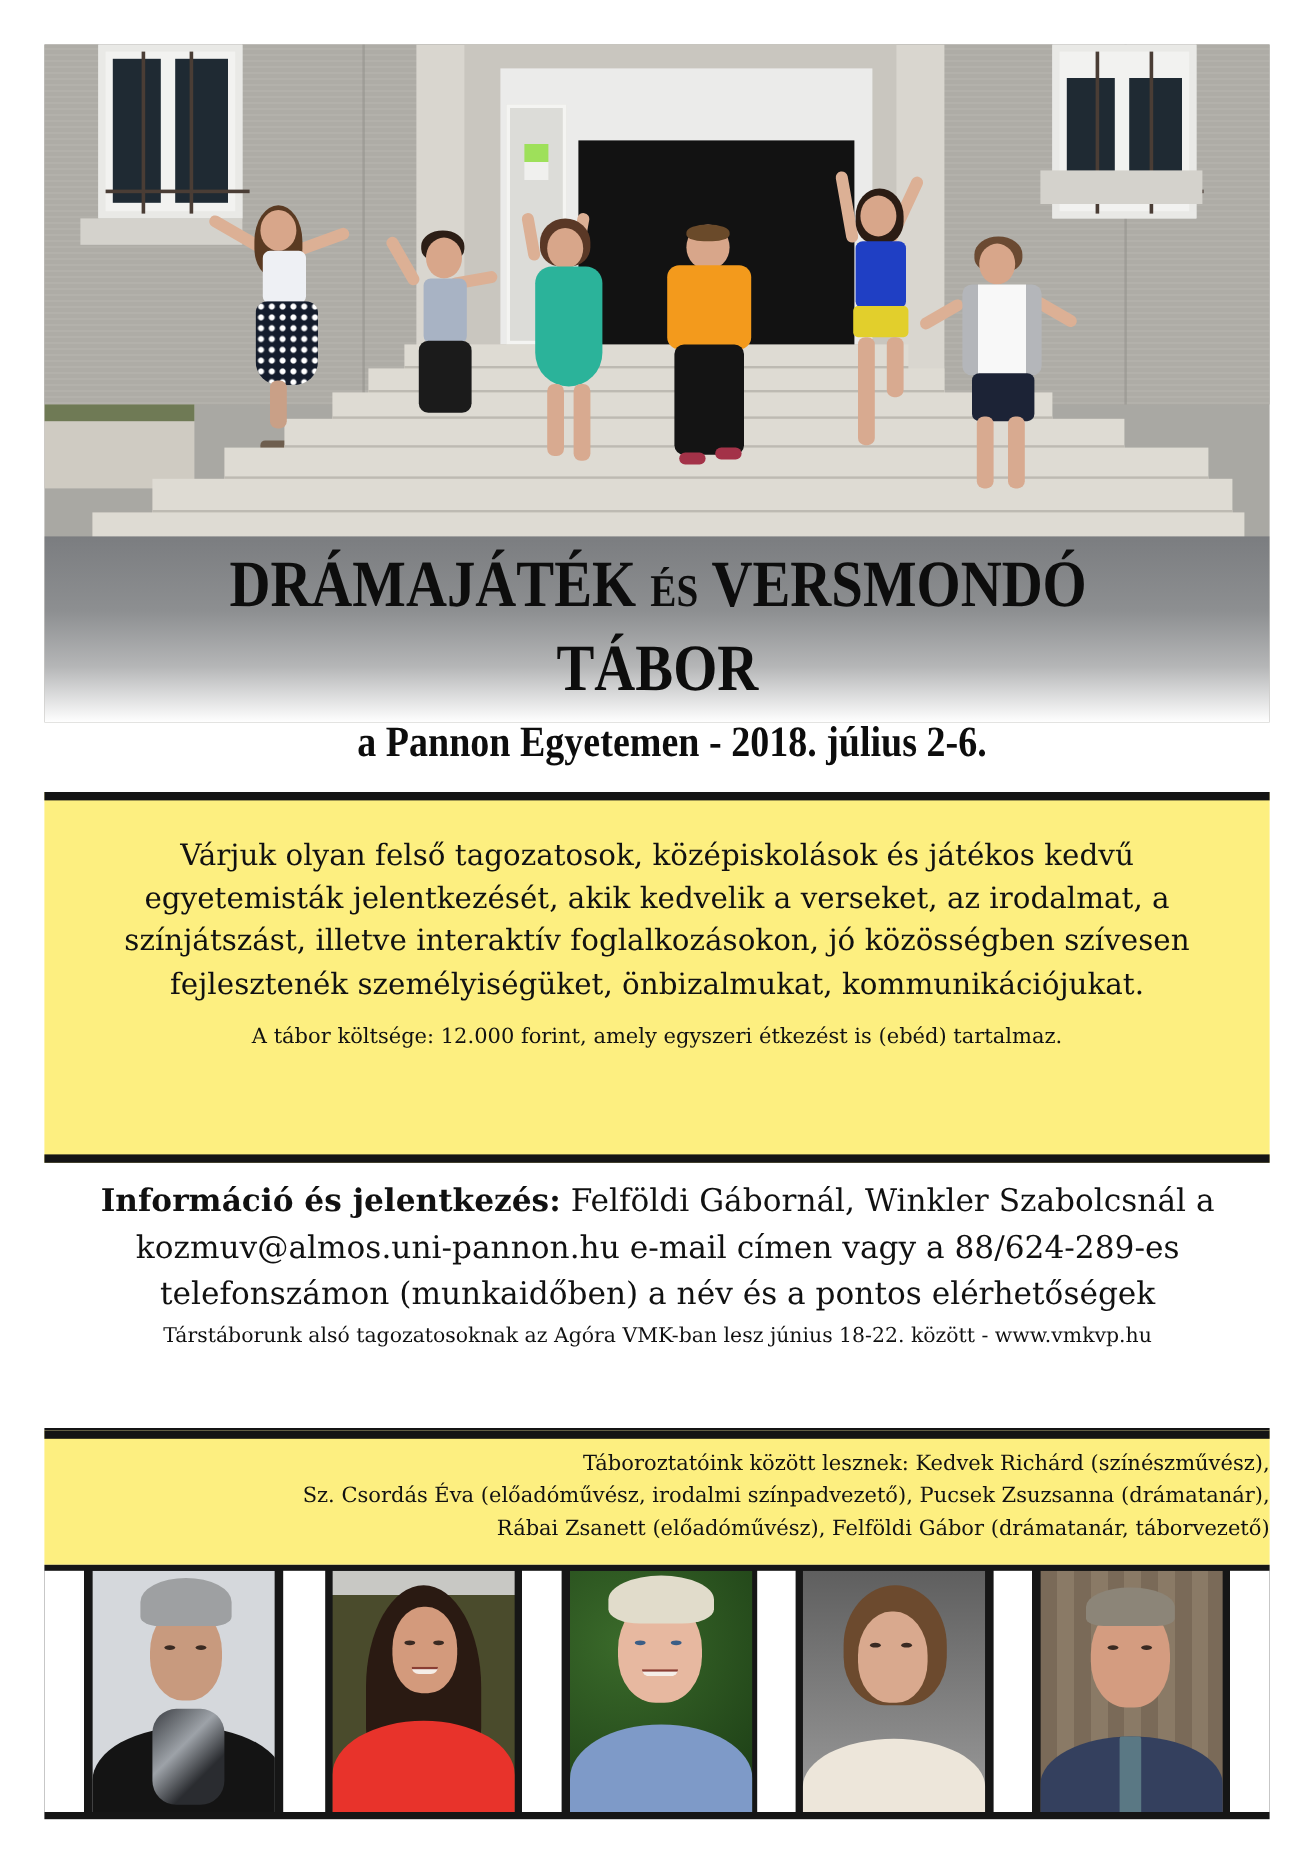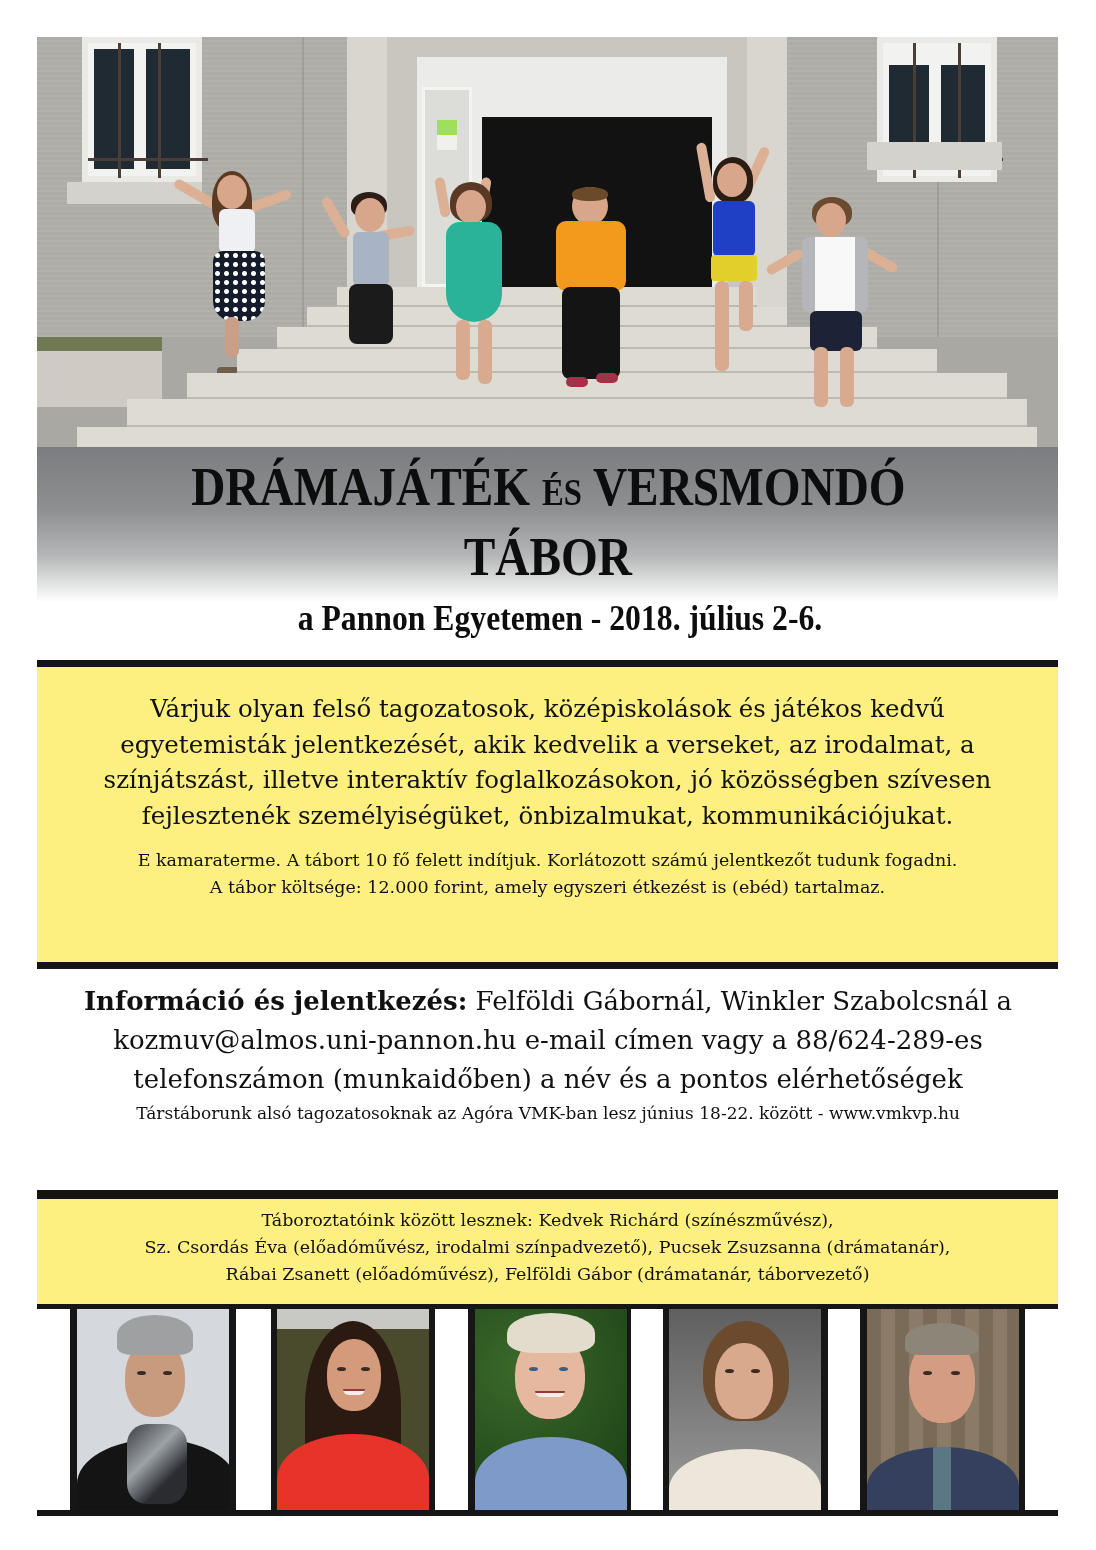--- a/index.html
+++ b/index.html
@@ -45,25 +45,25 @@
     font-family: "Liberation Serif", "DejaVu Serif", serif; font-weight: bold; font-size: 55px; line-height: 64px; color: #0d0d0d; }
   .title-line2 span { display: inline-block; transform: scaleX(0.86); }
   .subtitle { position: absolute; left: 0; top: 596px; width: 1120px; text-align: center;
     font-family: "Liberation Serif", "DejaVu Serif", serif; font-weight: bold; font-size: 36px; line-height: 44px; color: #0d0d0d; }
   .subtitle span { display: inline-block; transform: scaleX(0.88); }
 
   
   .ybox { position: absolute; left: 37px; width: 1021px; background: #fdef80; border-top: 7px solid #141414; border-bottom: 7px solid #141414; text-align: center; }
   .ybox.one { top: 660px; height: 309px; }
   .ybox.two { top: 1192px; height: 112px; border-bottom: none; }
-  .intro { padding-top: 12px; font-size: 24.5px; line-height: 35.5px; font-family: "DejaVu Serif", serif; margin-top: 12px; }
+  .intro { padding-top: 28px; font-size: 24.5px; line-height: 35.5px; font-family: "DejaVu Serif", serif; }
   .intro div { white-space: nowrap; }
   .details { margin-top: 14px; font-size: 17.5px; line-height: 26.5px; font-family: "DejaVu Serif", serif; }
   .details div { white-space: nowrap; }
-  .instructors { padding-top: 8px; font-size: 17.5px; line-height: 27px; }
+  .instructors { padding-top: 8px; font-size: 17.5px; line-height: 27px; text-align: right; }
   .instructors div { white-space: nowrap; }
 
   .info { position: absolute; left: 25px; top: 982px; width: 1046px; text-align: center; font-size: 26px; line-height: 39px; font-family: "DejaVu Serif", serif; }
   .info div { white-space: nowrap; }
   .info b { font-weight: bold; }
   .info .note { font-size: 17px; line-height: 26px; margin-top: 1px; }
   .rule { position: absolute; left: 37px; top: 1190px; width: 1021px; height: 2px; background: #141414; }
 
   
   .film { position: absolute; left: 37px; top: 1304px; width: 1021px; height: 212px; background: #161616; }
@@ -201,21 +201,20 @@
 </div>
 
 <div class="ybox one">
   <div class="intro">
     <div>Várjuk olyan felső tagozatosok, középiskolások és játékos kedvű</div>
     <div>egyetemisták jelentkezését, akik kedvelik a verseket, az irodalmat, a</div>
     <div>színjátszást, illetve interaktív foglalkozásokon, jó közösségben szívesen</div>
     <div>fejlesztenék személyiségüket, önbizalmukat, kommunikációjukat.</div>
   </div>
   <div class="details">
-    <div>E kamaraterme. A tábort 10 fő felett indítjuk. Korlátozott számú jelentkezőt tudunk fogadni.</div>
     <div>A tábor költsége: 12.000 forint, amely egyszeri étkezést is (ebéd) tartalmaz.</div>
   </div>
 </div>
 
 <div class="info">
   <div>
     <b>Információ és jelentkezés:</b><span> Felföldi Gábornál, Winkler Szabolcsnál a</span>
   </div>
   <div>
     <span>kozmuv@almos.uni-pannon.hu</span><span> e-mail címen vagy a 88/624-289-es</span>

